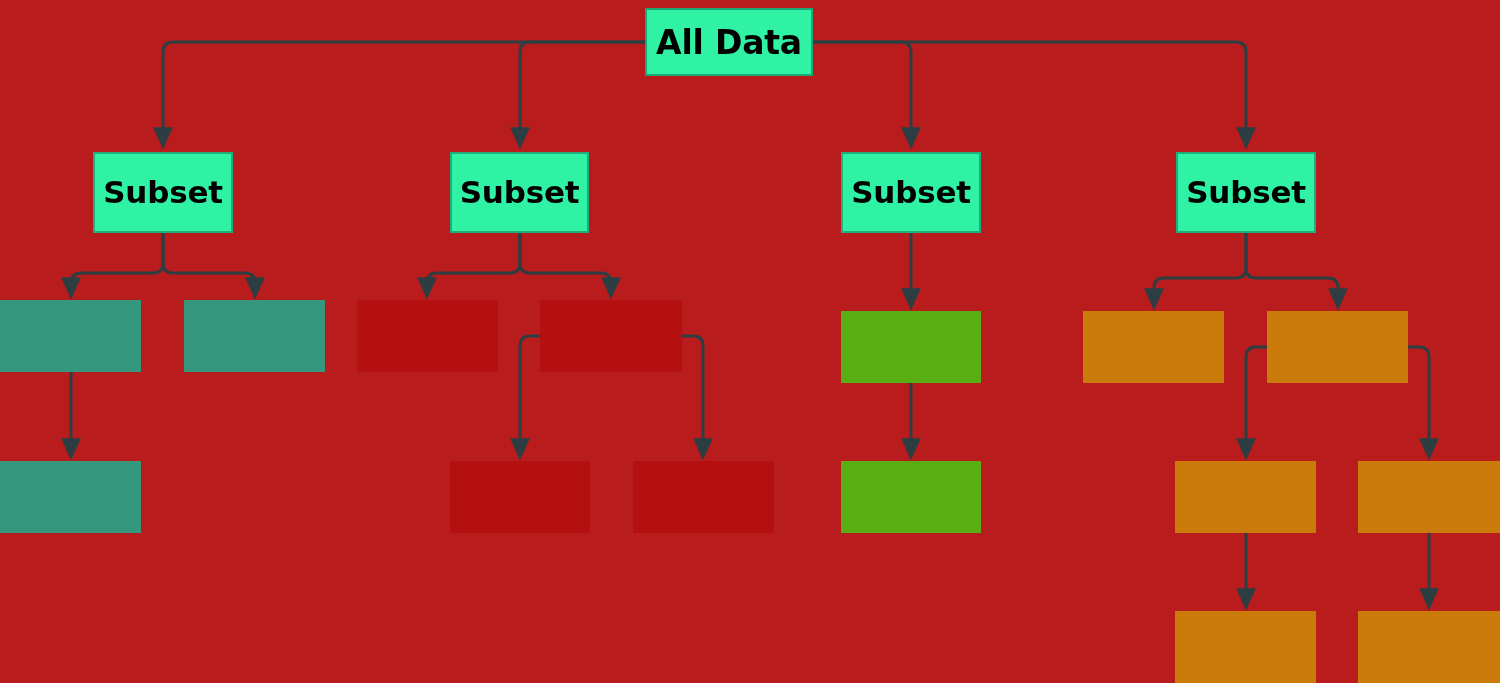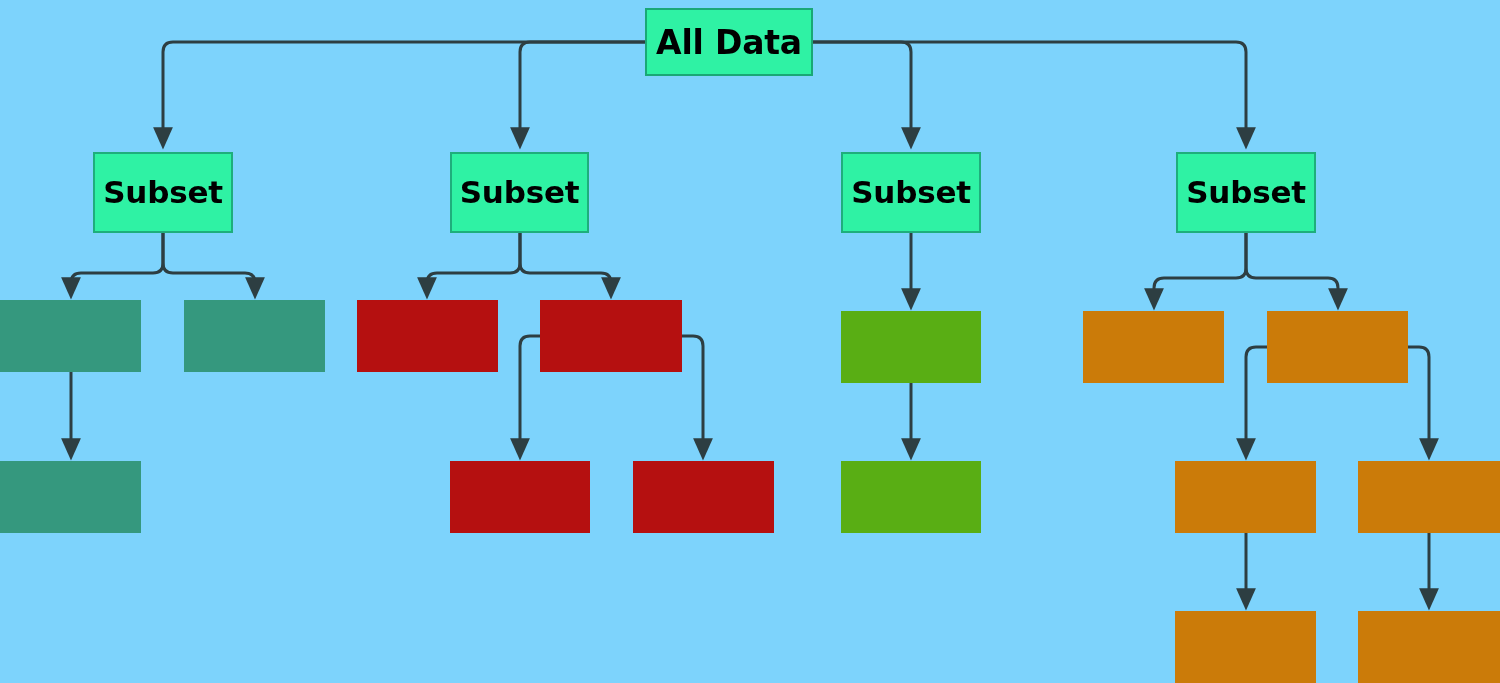--- a/index.html
+++ b/index.html
@@ -53,21 +53,21 @@
   .node-subset .node-label {
     font-size: 31px;
   }
   .node-plain {
     border: none;
   }
 </style>
 </head>
 <body>
 
-<div id="diagram-root" style="width: 1500px; height: 683px; background: #7dd3fc;">
+<div id="diagram-root" style="width: 1500px; height: 683px; background: #b91c1c;">
 
   <svg id="edge-layer" viewBox="0 0 1500 683" xmlns="http://www.w3.org/2000/svg">
     <defs>
       <marker id="arrowhead" markerWidth="9" markerHeight="9" refX="4.2" refY="4.2" orient="auto" markerUnits="strokeWidth">
         <path d="M 0.6 0.9 L 8 4.2 L 0.6 7.5 Z" fill="#2d3e42"></path>
       </marker>
     </defs>
     <g fill="none" stroke="#2d3e42" stroke-width="3" stroke-linecap="butt" stroke-linejoin="round" marker-end="url(#arrowhead)">
 
       <path d="M 645 42 L 173 42 Q 163 42 163 52 L 163 138"></path>

